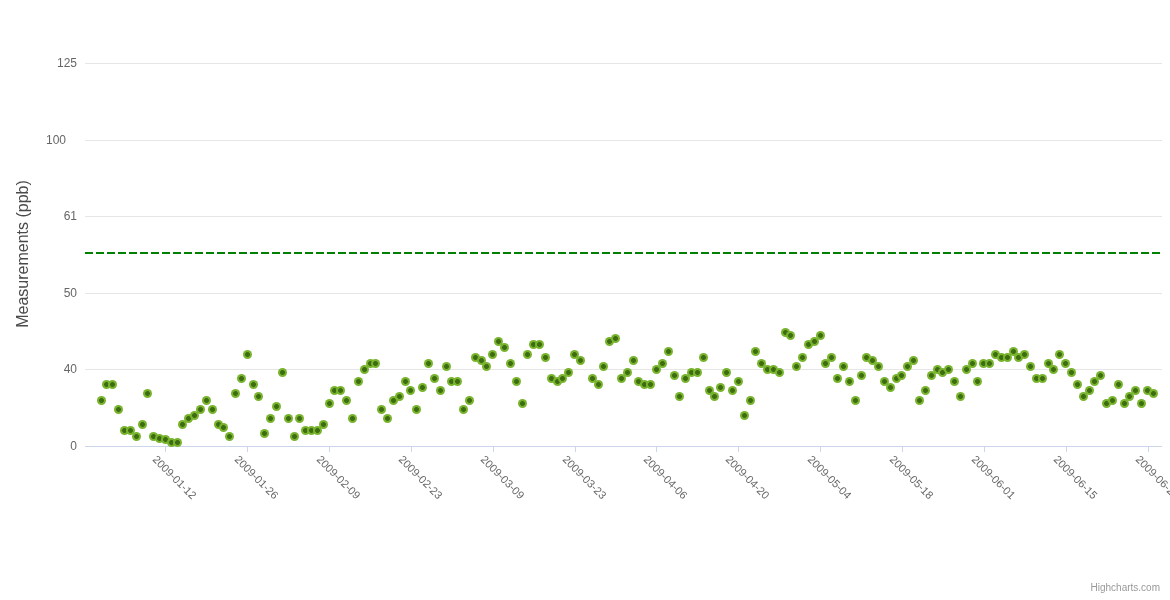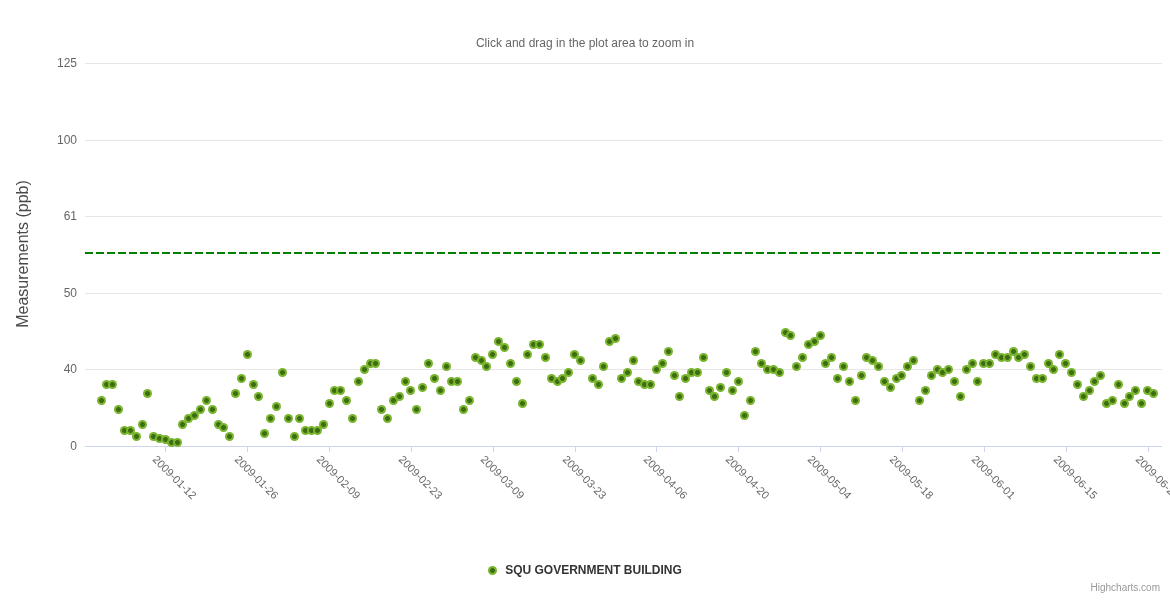--- a/index.html
+++ b/index.html
@@ -50,34 +50,33 @@
   .legend-label{font-size:12px;font-weight:bold;color:#333333;}
   .credits{
     position:absolute;right:10px;top:582px;font-size:10px;color:#999999;
     text-decoration:none;cursor:pointer;
   }
 </style>
 </head>
 <body>
 
 <div id="chart">
-  <div class="chart-subtitle">Click and drag in the plot area to zoom in</div>
   <div class="y-axis-title">Measurements (ppb)</div>
 
   <div id="grid-layer">
       <div class="gridline" style="left: 85px; width: 1077px; top: 446px;"></div>
       <div class="y-tick-label" style="left: 35px; top: 439px;">0</div>
       <div class="gridline" style="left: 85px; width: 1077px; top: 369.4px;"></div>
       <div class="y-tick-label" style="left: 35px; top: 362.4px;">40</div>
       <div class="gridline" style="left: 85px; width: 1077px; top: 292.8px;"></div>
       <div class="y-tick-label" style="left: 35px; top: 285.8px;">50</div>
       <div class="gridline" style="left: 85px; width: 1077px; top: 216.2px;"></div>
       <div class="y-tick-label" style="left: 35px; top: 209.2px;">61</div>
       <div class="gridline" style="left: 85px; width: 1077px; top: 139.6px;"></div>
-      <div class="y-tick-label" style="left: 35px; top: 132.6px;">100</div>
+      <div class="y-tick-label" style="left: 24px; top: 132.6px;">100</div>
       <div class="gridline" style="left: 85px; width: 1077px; top: 63px;"></div>
       <div class="y-tick-label" style="left: 35px; top: 56px;">125</div>
     </div>
   <div id="threshold-layer">
       <div class="threshold-line" style="left: 85px; width: 1077px; top: 251.968px;"></div>
     </div>
   <div id="axis-layer">
       <div class="x-axis-line" style="left: 85px; width: 1077px; top: 446px;"></div>
       <div class="tick-mark" style="left: 165.4px; top: 446px;"></div>
       <div class="x-tick-label" style="left: 159.4px; top: 453px;">2009-01-12</div>
@@ -283,19 +282,15 @@
       <div class="data-point" style="left: 1113.8px; top: 380.22px;"></div>
       <div class="data-point" style="left: 1119.64px; top: 398.604px;"></div>
       <div class="data-point" style="left: 1125.49px; top: 392.476px;"></div>
       <div class="data-point" style="left: 1131.34px; top: 386.348px;"></div>
       <div class="data-point" style="left: 1137.18px; top: 398.604px;"></div>
       <div class="data-point" style="left: 1143.03px; top: 386.348px;"></div>
       <div class="data-point" style="left: 1148.87px; top: 389.412px;"></div>
     </div>
   <div class="plot-area" style="left: 85px; top: 53px; width: 1077px; height: 393px;"></div>
 
-  <div class="legend">
-    <span class="legend-marker"></span>
-    <span class="legend-label">SQU GOVERNMENT BUILDING</span>
-  </div>
 
   <a class="credits">Highcharts.com</a>
 </div>
 
 </body></html>

